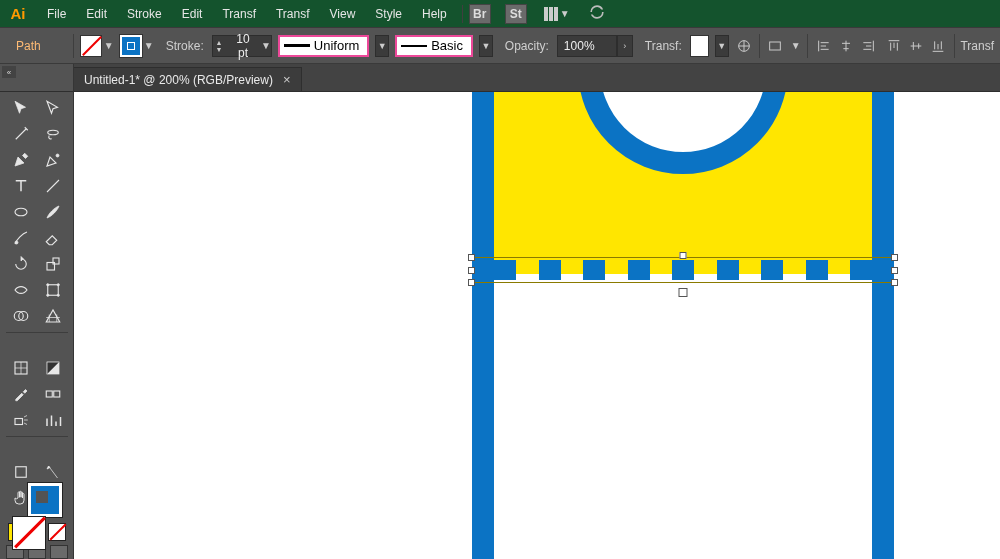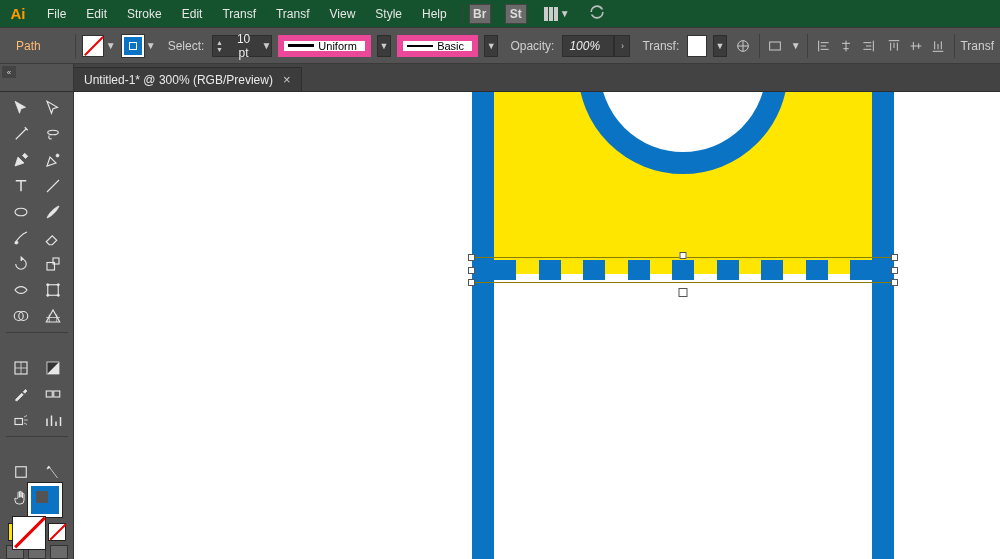--- a/index.html
+++ b/index.html
@@ -25,30 +25,30 @@
   .swatch-group { display: flex; align-items: center; gap: 2px; }
   .swatch-nofill { width: 22px; height: 22px; background: #fff; position: relative; border: 1px solid #333; }
   .swatch-nofill::after { content: ""; position: absolute; left: -2px; top: 9px; width: 26px; height: 2px; background: #e00; transform: rotate(-45deg); }
   .dd-arrow { display: inline-block; width: 10px; text-align: center; color: #ccc; font-size: 10px; }
   .swatch-blue { width: 22px; height: 22px; background: #0b73c4; border: 2px solid #fff; box-shadow: 0 0 0 1px #333; display:flex; align-items:center; justify-content:center;}
   .swatch-blue-inner { width: 8px; height: 8px; border: 1px solid #fff; }
   .ctl-label { color: #cfcfcf; margin: 0 2px 0 6px; }
   .spin { display: flex; align-items: center; background: #3b3b3b; border: 1px solid #2d2d2d; height: 22px; }
   .spin .spin-val { padding: 0 6px; color: #eee; min-width: 34px; text-align: center; }
   .spin .spin-chevs { width: 14px; display:flex; flex-direction:column; align-items:center; font-size:7px; line-height:7px; color:#ccc;}
-  .wide-dd { display:flex; align-items:center; height:22px; border:6px solid #ec4899; background:#fff; color:#000; font-size:11px; }
+  .wide-dd { display:flex; align-items:center; height:22px; border:2px solid #ec4899; background:#fff; color:#000; font-size:13px; }
   .wide-dd .decor { width: 34px; height: 100%; display:flex; align-items:center; justify-content:center;}
   .wide-dd .lab { flex:1; text-align:right; padding-right:8px;}
   .wide-dd.uniform { width: 94px; }
   .wide-dd.uniform .decor::before { content:""; width:26px; height:3px; background:#000;}
   .wide-dd.basic { width: 88px; }
   .wide-dd.basic .decor::before { content:""; width:26px; height:2px; background:#000;}
   .dd-btn { width:16px; height:22px; background:#3b3b3b; border:1px solid #2d2d2d; display:flex; align-items:center; justify-content:center; font-size:9px; color:#ccc;}
   .opacity-box { display:flex; align-items:center;}
-  .opacity-val { background:#3b3b3b; border:1px solid #2d2d2d; height:22px; width:52px; color:#eee; padding:0 6px; display:flex; align-items:center;font-style:italic;}
+  .opacity-val { background:#3b3b3b; border:1px solid #2d2d2d; height:22px; width:60px; color:#eee; padding:0 6px; display:flex; align-items:center;}
   .style-sw { width:22px; height:22px; background:#fff; border:1px solid #333;}
   .mini-icon { width:22px; height:22px; display:flex; align-items:center; justify-content:center; color:#c9c9c9;}
   .mini-icon svg { width:16px; height:16px; stroke:#c9c9c9; fill:none; stroke-width:1.5;}
   .align-cluster { display:flex; gap:2px; }
   .align-cluster .mini-icon { width:20px; }
   .trailing { margin-left:auto; color:#cfcfcf; padding-right:0; white-space:nowrap;}
 
   
   .docbar { height: 28px; background: #434343; display:flex; align-items:flex-end; border-bottom:1px solid #2e2e2e;}
   .panel-toggle-col { width: 74px; height: 100%; background:#535353; border-right:1px solid #353535; display:flex; align-items:flex-start; justify-content:flex-start;}
@@ -142,21 +142,21 @@
       <div class="swatch-nofill"></div>
       <span class="dd-arrow">▼</span>
     </div>
     <div class="swatch-group">
       <div class="swatch-blue">
           <div class="swatch-blue-inner"></div>
         </div>
       <span class="dd-arrow">▼</span>
     </div>
 
-    <span class="ctl-label">Select:</span>
+    <span class="ctl-label">Stroke:</span>
     <div class="spin">
       <div class="spin-chevs">
           <span>▲</span>
           <span>▼</span>
         </div>
       <div class="spin-val">10 pt</div>
       <span class="dd-arrow">▼</span>
     </div>
 
     <div class="wide-dd uniform">
@@ -233,21 +233,21 @@
     <div class="ctl-sep"></div>
 
     <div class="trailing">Transf</div>
   </div>
 
   <div class="docbar">
     <div class="panel-toggle-col">
       <div class="panel-toggle">«</div>
     </div>
     <div class="tab">
-      <span>Untitled-1* @ 300% (RGB/Preview)</span>
+      <span>Untitled-1* @ 200% (RGB/Preview)</span>
       <span class="x">×</span>
     </div>
   </div>
 
   <div class="workspace">
 
     <div class="tools">
       <div class="tool-grid">
         <div class="tool">
             <svg viewBox="0 0 24 24">

